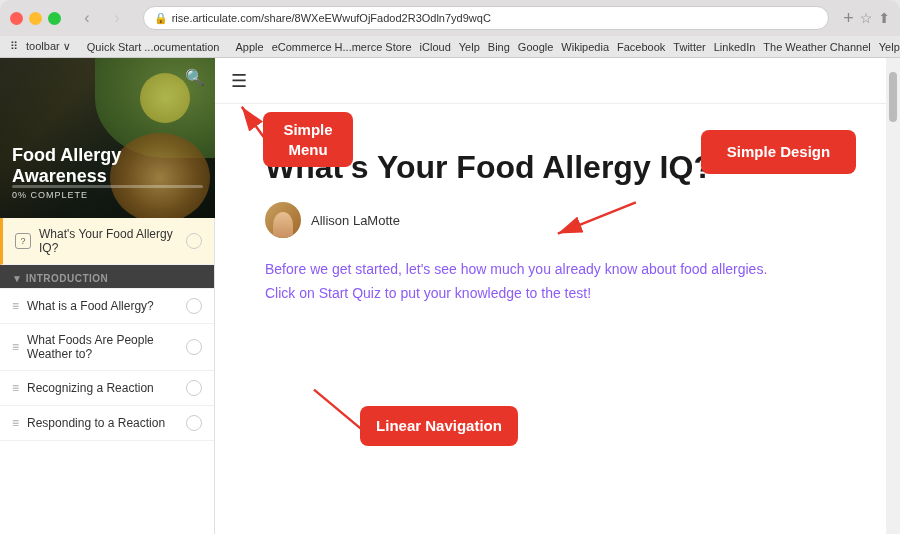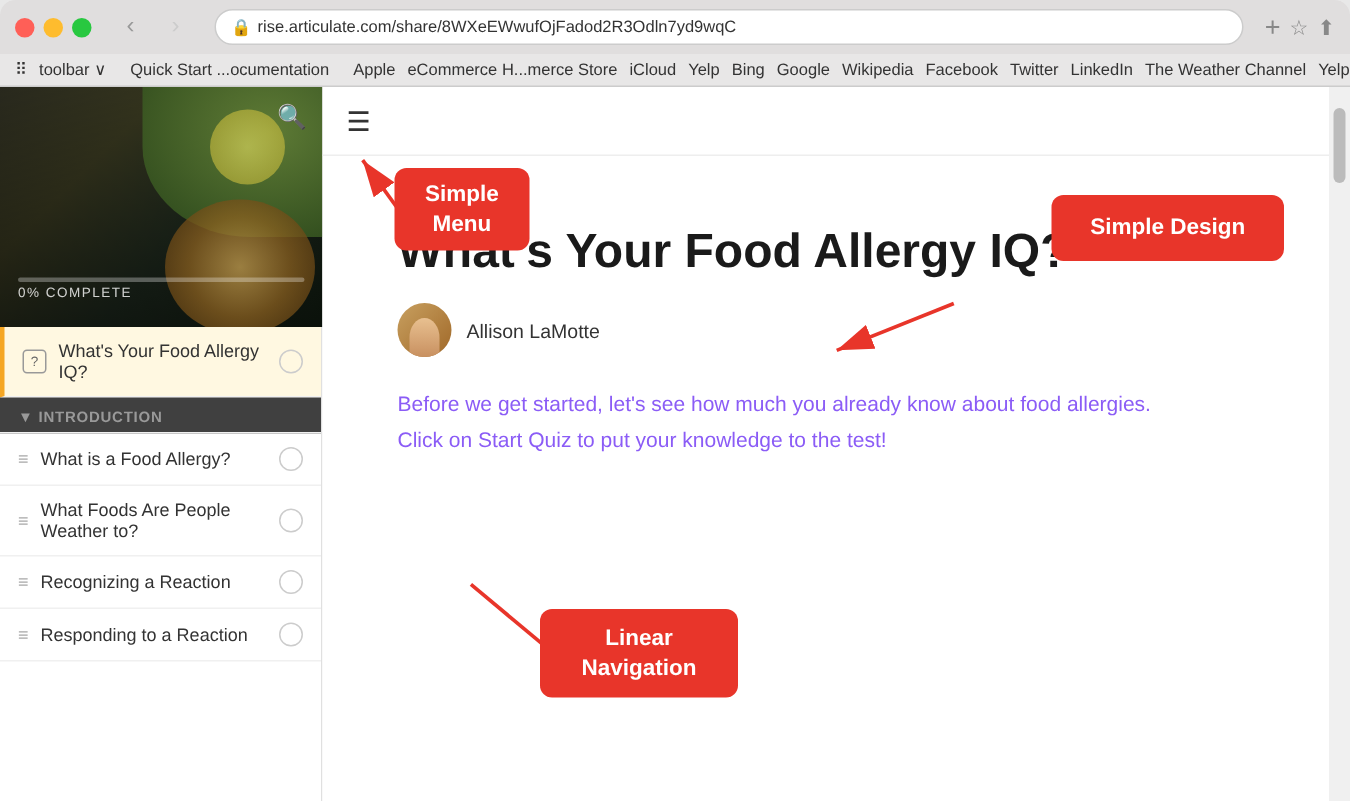--- a/index.html
+++ b/index.html
@@ -97,20 +97,21 @@
 
       <div class="sidebar">
 
         <div class="sidebar-hero">
           <div class="sidebar-hero-img"></div>
           <div class="hero-overlay"></div>
 
           <div style="position:absolute;top:0;right:0;width:120px;height:100px;background:radial-gradient(ellipse at 70% 30%, #6a8a3a 0%, #4a6a2a 50%, #2a4a1a 100%);border-radius:0 0 0 60%;opacity:0.85;"></div>
           <div style="position:absolute;bottom:-5px;right:5px;width:100px;height:90px;background:radial-gradient(circle at 50% 50%, #c8a050 0%, #8a6020 50%, #5a3a10 90%);border-radius:50%;opacity:0.75;"></div>
           <div style="position:absolute;top:15px;right:25px;width:50px;height:50px;background:radial-gradient(circle, #e8e060, #c0b030);border-radius:50%;opacity:0.6;"></div>
+          <div class="hero-title">Food Allergy Awareness</div>
           <div class="hero-progress">
             <div class="progress-bar-bg">
               <div class="progress-bar-fill"></div>
             </div>
             <div class="progress-label">0% COMPLETE</div>
           </div>
           <button class="search-btn">🔍</button>
         </div>
 
         <div class="sidebar-nav">
@@ -192,21 +193,21 @@
 
         <div class="callout" style="top:54px; left:48px; width:90px; padding:8px 14px; font-size:15px; font-weight:600; background:#e8352a; color:white; border-radius:8px; position:absolute; z-index:10; text-align:center; line-height:1.3;">
           <span style="white-space:pre-line;">Simple
 Menu</span>
         </div>
 
         <div class="callout" style="top:72px; right:30px; width:155px; padding:12px 16px; font-size:15px; font-weight:600; background:#e8352a; color:white; border-radius:8px; position:absolute; z-index:10; text-align:center;">
           <span>Simple Design</span>
         </div>
 
-        <div class="callout" style="top:348px; left:145px; width:132px; padding:10px 16px; font-size:15px; font-weight:600; background:#e8352a; color:white; border-radius:8px; position:absolute; z-index:10; text-align:center;">
+        <div class="callout" style="top:348px; left:145px; width:158px; padding:10px 16px; font-size:15px; font-weight:600; background:#e8352a; color:white; border-radius:8px; position:absolute; z-index:10; text-align:center;">
           <span>Linear Navigation</span>
         </div>
       </div>
 
       <div style="width:14px; background:#f0f0f0; display:flex; flex-direction:column; align-items:center; padding:4px 0;">
         <div style="width:8px; height:50px; background:#bbb; border-radius:4px; margin-top:10px;"></div>
       </div>
     </div>
   </div>
 </div>

